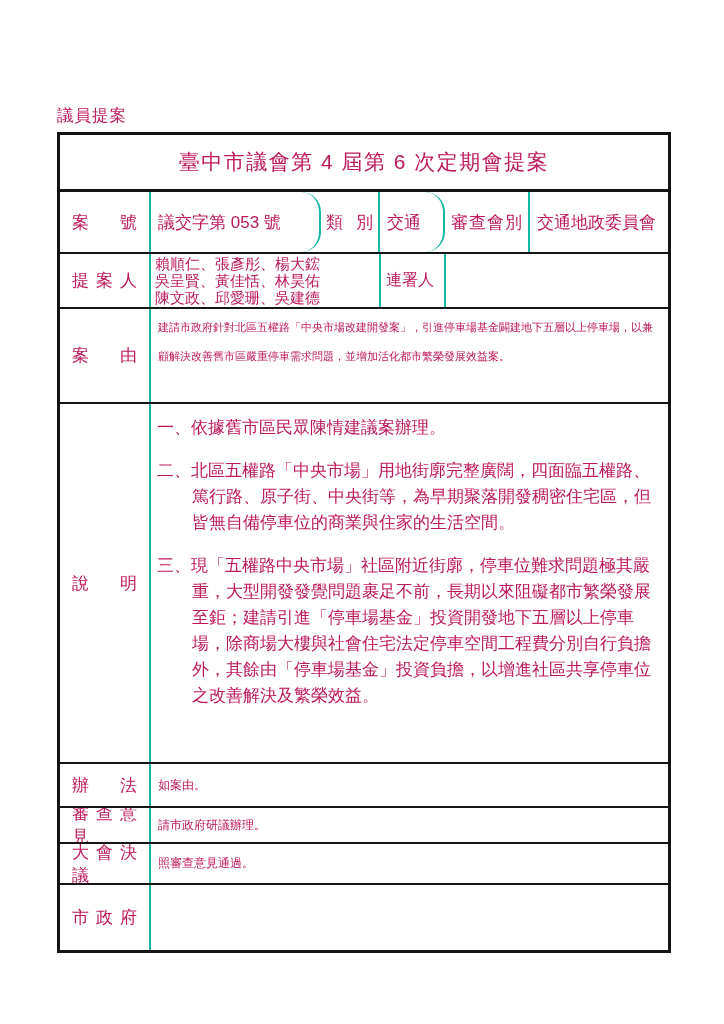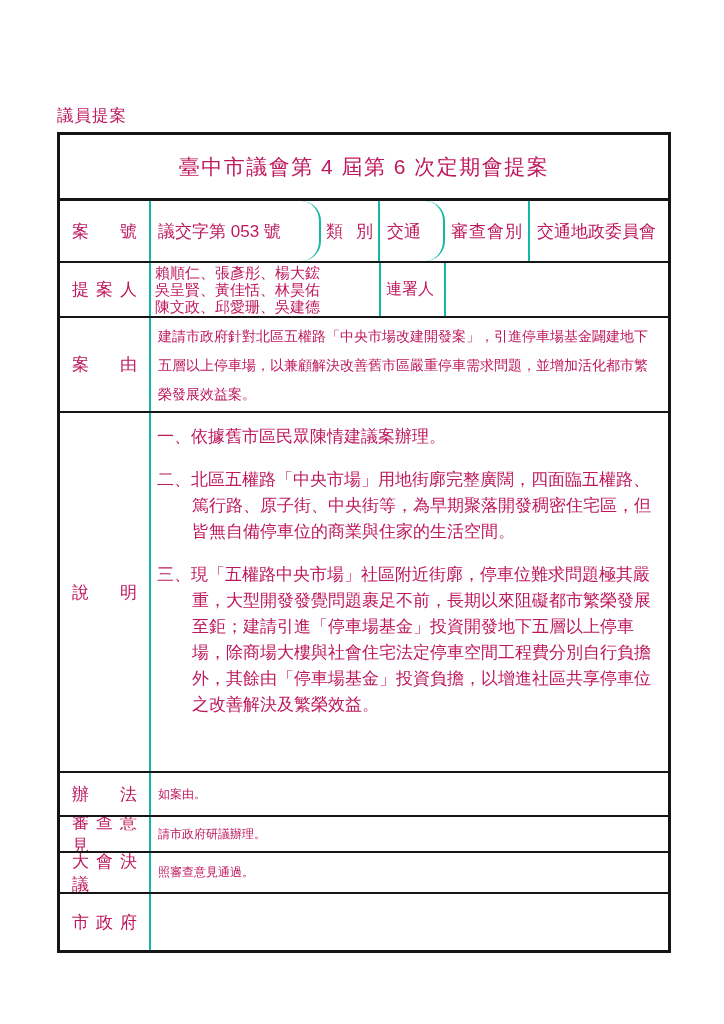--- a/index.html
+++ b/index.html
@@ -26,21 +26,21 @@
     border: 3px solid #151515;
     display: flex;
     flex-direction: column;
     background: #ffffff;
   }
   .row { display: flex; flex-direction: row; border-bottom: 2px solid #151515; }
   .row:last-child { border-bottom: none; flex: 1 1 auto; }
   .cell { border-right: 2px solid #14b8a6; display: flex; align-items: center; overflow: hidden; }
   .cell:last-child { border-right: none; }
 
-  .row-title { height: 66px; border-bottom: 3px solid #151515; align-items: center; justify-content: center; }
+  .row-title { height: 57px; border-bottom: 3px solid #151515; align-items: center; justify-content: center; }
   .title-text { width: 100%; text-align: center; font-size: 21px; letter-spacing: 1.5px; }
 
   .row-case { height: 62px; }
   .row-proposer { height: 55px; }
   .row-subject { height: 95px; }
   .row-explain { height: 360px; }
   .row-method { height: 44px; }
   .row-review { height: 36px; }
   .row-assembly { height: 41px; }
 
@@ -64,21 +64,21 @@
   .jtext-tight { padding: 0 5px; }
   .jtext-mid { padding: 0 6px; }
 
   .val-cell { font-size: 17px; padding-left: 7px; border-radius: 20px; }
   .names-cell {
     flex-direction: column; align-items: flex-start; justify-content: center;
     font-size: 15px; line-height: 17px; padding-left: 4px;
   }
   .cosign-cell { font-size: 16px; padding-left: 5px; }
 
-  .subject-cell { font-size: 14px; padding: 4px 8px 4px 7px; align-items: flex-start; }
+  .subject-cell { font-size: 11px; padding: 4px 8px 4px 7px; align-items: flex-start; }
   .subject-cell .para { line-height: 29px; }
 
   .explain-cell {
     flex-direction: column; align-items: stretch; justify-content: flex-start;
     font-size: 17px; padding: 11px 10px 0 6px;
   }
   .explain-item { line-height: 26px; padding-left: 35px; text-indent: -35px; margin-bottom: 17px; }
 
   .single-cell { font-size: 12px; padding-left: 7px; }
 </style>

